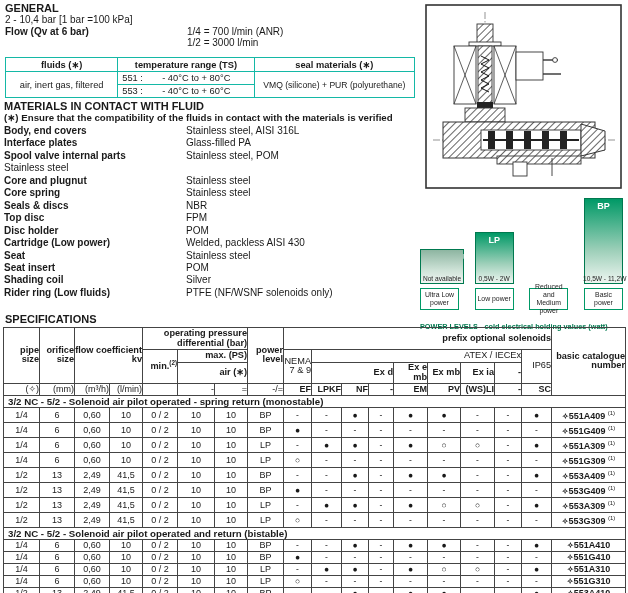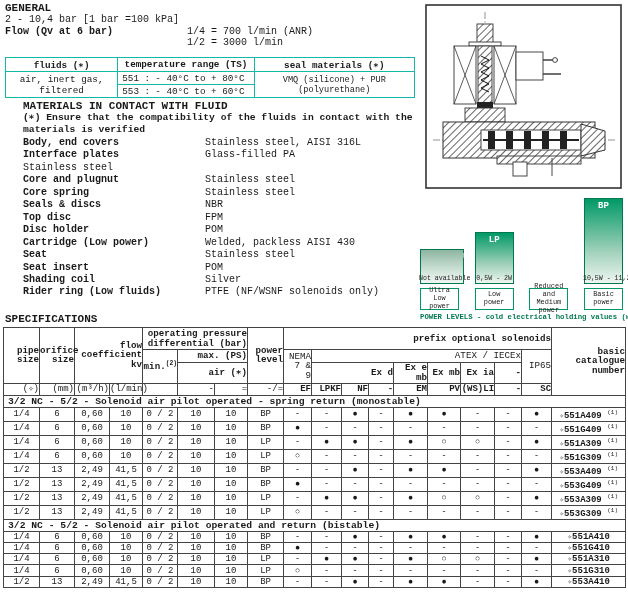--- a/index.html
+++ b/index.html
@@ -1,53 +1,53 @@
 <!DOCTYPE html>
 <html><head>
 <meta charset="utf-8">
 <style>
   html,body{margin:0;padding:0;background:#fff;}
   #page{position:relative;width:628px;height:593px;background:#fff;overflow:hidden;
-        font-family:Liberation Mono, monospace;color:#1a1a1a;}
+        font-family:Liberation Sans, sans-serif;color:#1a1a1a;}
   .sec-title{font-size:11px;font-weight:bold;margin:0;}
   
   #general{position:absolute;left:5px;top:2px;width:416px;}
   .kv-row{display:flex;line-height:11.5px;font-size:10px;}
   .kv-label{width:182px;font-weight:bold;flex:0 0 182px;}
   
   #fluids{position:absolute;left:5px;top:57px;width:410px;}
   #fluids table{border-collapse:collapse;width:410px;table-layout:fixed;font-size:9.3px;}
   #fluids th,#fluids td{border:1px solid #14b8a6;padding:0 2px;text-align:center;vertical-align:middle;}
   #fluids th{font-weight:bold;height:13px;}
   #fluids td{height:12px;}
   .temp-cell{display:flex;justify-content:space-between;padding:0 2px;}
   .temp-code{text-align:left;}
   .temp-range{flex:1;text-align:center;}
   .seal-cell{font-size:8.6px;}
   
-  #materials{position:absolute;left:23px;top:100px;width:418px;}
+  #materials{position:absolute;left:4px;top:100px;width:418px;}
   .mat-note{font-size:9.7px;font-weight:bold;line-height:12px;margin-bottom:1px;}
   .mat-row{display:flex;line-height:12.45px;font-size:10px;}
   .mat-label{width:182px;font-weight:bold;flex:0 0 182px;}
   
   #diagram{position:absolute;left:425px;top:4px;width:197px;height:186px;}
   
   #power{position:absolute;left:420px;top:198px;width:203px;}
   .pl-row{display:flex;justify-content:space-between;align-items:flex-end;}
   .pl-col{width:39px;display:flex;flex-direction:column;}
   .pl-bar{position:relative;border:1px solid #00794f;
           background:linear-gradient(180deg,#009966 0%,#9fd0ba 62%,#eef6f1 100%);}
   .pl-bar.muted{background:linear-gradient(180deg,#8db5a1 0%,#cfe3d8 62%,#f0f5f2 100%);}
   .pl-code{display:block;text-align:center;color:#fff;font-weight:bold;font-size:9px;
            margin-top:2px;white-space:nowrap;}
   .pl-watt{position:absolute;bottom:1px;left:-2px;right:-2px;text-align:center;font-size:6.6px;
            color:#222;white-space:nowrap;}
   .pl-name{height:20px;margin-top:4px;border:1px solid #009966;font-size:6.9px;
            display:flex;align-items:center;justify-content:center;text-align:center;line-height:1.15;color:#222;}
-  .pl-caption{margin-top:3px;font-size:7.3px;font-weight:bold;color:#00794f;white-space:nowrap;}
+  .pl-caption{margin-top:12px;font-size:7.3px;font-weight:bold;color:#00794f;white-space:nowrap;}
   
   #specs{position:absolute;left:3px;top:313px;width:623px;}
   #specs .sec-title{margin:0 0 2px 2px;}
   .spec-table{border-collapse:collapse;table-layout:fixed;width:622px;border:1.5px solid #222;}
   .spec-table th,.spec-table td{border:1px solid #444;padding:0;text-align:center;vertical-align:middle;}
   .spec-table thead th{font-size:9.2px;font-weight:bold;line-height:1.08;text-align:right;}
   .spec-table .r1 th{height:21px;}
   .spec-table .r2 th{height:12px;}
   .spec-table .r3 th{height:12px;}
   .spec-table .units th{height:11px;font-weight:normal;font-size:9px;}
@@ -120,20 +120,24 @@
     <p class="sec-title">MATERIALS IN CONTACT WITH FLUID</p>
     <div class="mat-note">(∗) Ensure that the compatibility of the fluids in contact with the materials is verified</div>
     <div>
         <div class="mat-row">
           <span class="mat-label">Body, end covers</span>
           <span class="mat-value">Stainless steel, AISI 316L</span>
         </div>
         <div class="mat-row">
           <span class="mat-label">Interface plates</span>
           <span class="mat-value">Glass-filled PA</span>
+        </div>
+        <div class="mat-row">
+          <span class="mat-label">Spool valve internal parts</span>
+          <span class="mat-value">Stainless steel, POM</span>
         </div>
         <div class="mat-row">
           <span class="mat-value">Stainless steel</span>
         </div>
         <div class="mat-row">
           <span class="mat-label">Core and plugnut</span>
           <span class="mat-value">Stainless steel</span>
         </div>
         <div class="mat-row">
           <span class="mat-label">Core spring</span>

